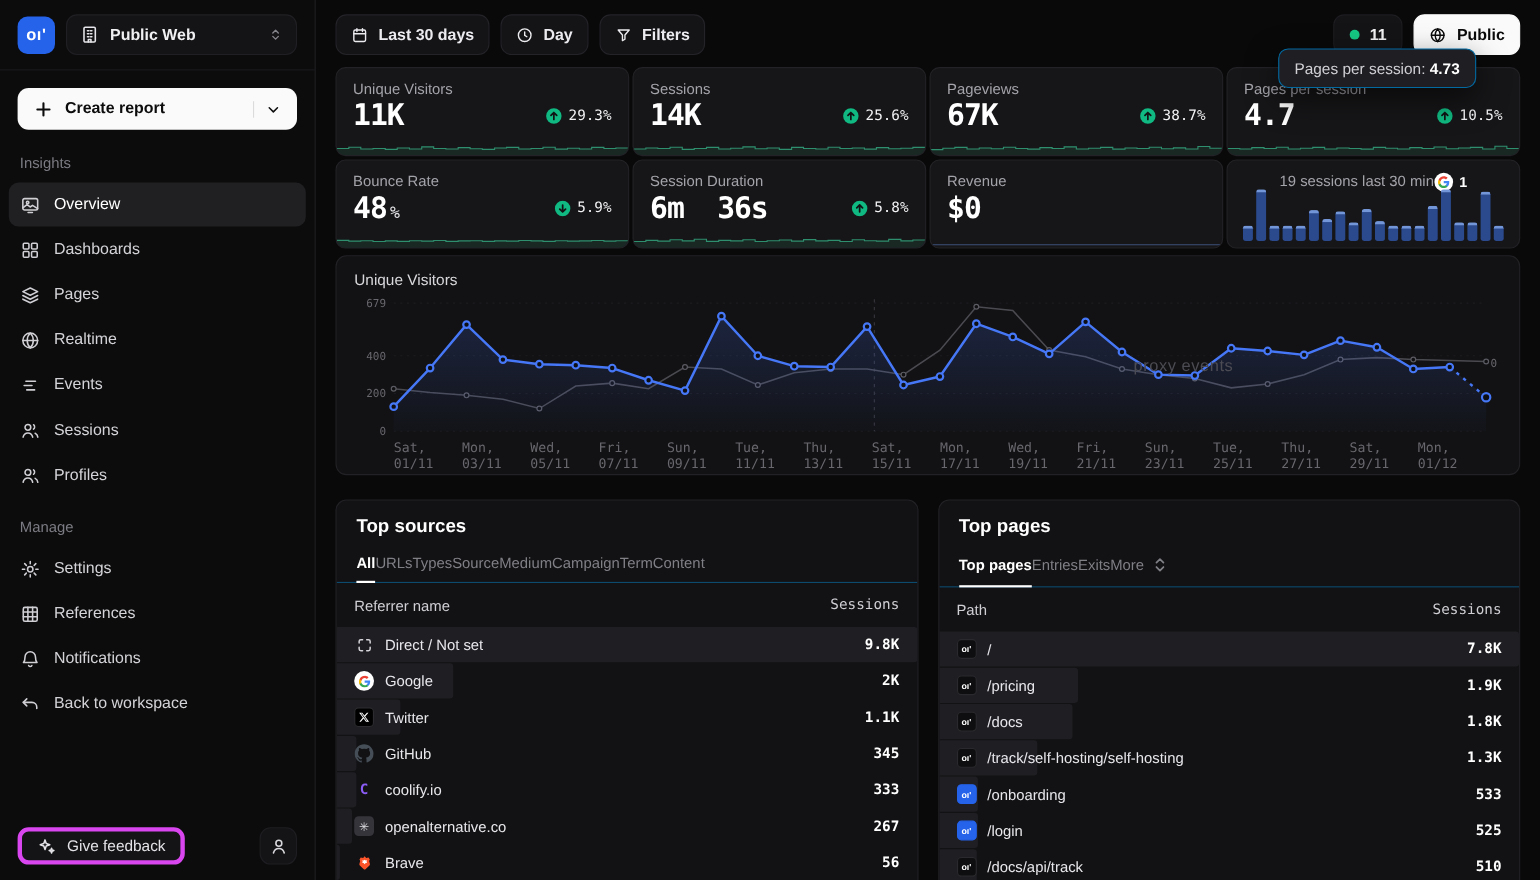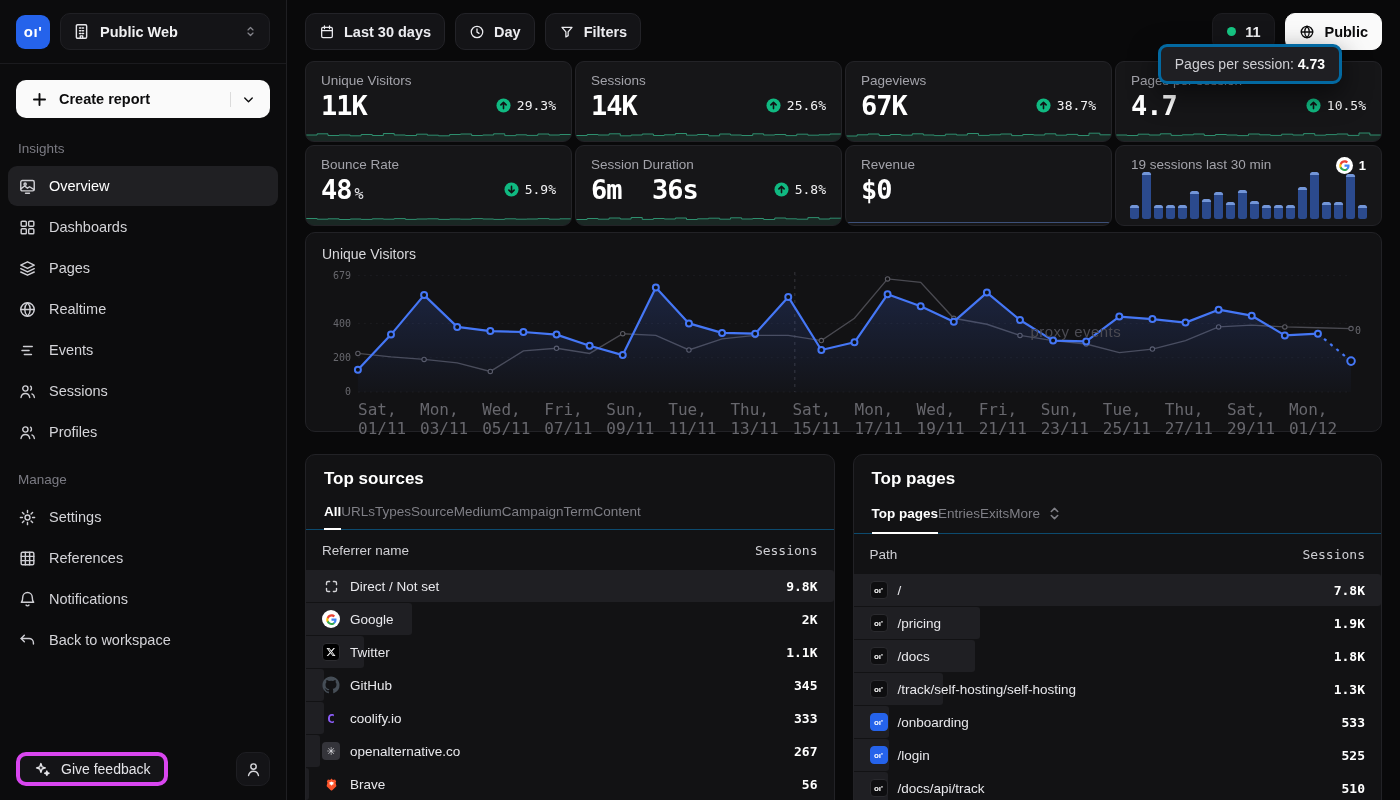--- a/index.html
+++ b/index.html
@@ -38,55 +38,55 @@
   .topbar{display:flex;align-items:center;gap:10px;padding:13px 0 11px}
   .tb-btn{display:flex;align-items:center;gap:9px;background:#141417;border:1px solid #232328;border-radius:10px;
     height:37px;padding:0 13px;color:#ececf0;font-size:14.5px;font-weight:bold;cursor:pointer;
     font-family:"Liberation Sans",sans-serif}
   .tb-btn svg{width:16px;height:16px}
   .tb-right{margin-left:auto;display:flex;gap:10px;align-items:center}
   .live-badge{display:flex;align-items:center;gap:9px;background:#141417;border:1px solid #1d1d21;
     border-radius:10px;height:37px;padding:0 14px;font-weight:bold;font-size:14.5px;cursor:pointer;color:#f2f2f4}
   .dot{width:9px;height:9px;border-radius:50%;background:#16c784;flex:none}
   .public-btn{background:#fafafa;color:#0b0b0c;border-color:#fafafa}
-  .tooltip{position:absolute;top:44px;right:58px;background:#1f1f23;border:3px solid #0369a1;border-radius:9px;
+  .tooltip{position:absolute;top:44px;right:58px;background:#1f1f23;border:1px solid #0369a1;border-radius:9px;
     padding:9px 14px;font-size:14px;color:#cfcfd4;box-shadow:0 10px 28px rgba(0,0,0,.55);z-index:50;white-space:nowrap}
   .tooltip b{color:#fff}
 
   
   .stats-grid{display:grid;grid-template-columns:repeat(4,1fr);gap:3px}
   .stat-card{position:relative;background:#161618;border:1px solid #232327;border-radius:9px;height:81px;
     padding:11px 15px 0;overflow:hidden}
   .stat-label{color:#a3a3aa;font-size:13.5px}
   .stat-row{display:flex;align-items:flex-end;justify-content:space-between;margin-top:2px}
   .stat-value{font-family:"DejaVu Sans Mono",monospace;font-weight:bold;font-size:27px;letter-spacing:-1px;
     line-height:1.15;color:#fff;white-space:pre}
   .stat-unit{font-size:15px;font-weight:normal;letter-spacing:0;color:#e4e4e8;margin-left:3px}
   .stat-change{display:flex;align-items:center;gap:6px;font-family:"DejaVu Sans Mono",monospace;font-size:13px;
     color:#f2f2f4;margin-bottom:8px}
   .chg-icn{display:flex}
   .chg-icn svg{width:15px;height:15px}
   .chg-icn.down svg{transform:rotate(180deg)}
   .spark{position:absolute;left:0;right:0;bottom:-1px;width:100%;height:16px;display:block}
-  .live-head{display:flex;align-items:flex-start;justify-content:space-between;color:#a3a3aa;font-size:13.5px}
+  .live-head{display:flex;align-items:flex-start;justify-content:center;color:#a3a3aa;font-size:13.5px}
   .live-src{display:flex;align-items:center;gap:6px;color:#fff;font-weight:bold;font-size:13px}
   .gdot{width:17px;height:17px;border-radius:50%;background:#fff;display:flex;align-items:center;justify-content:center}
   .live-bars{position:absolute;left:14px;right:14px;bottom:6px;height:48px;display:flex;align-items:flex-end;
     justify-content:space-between}
   .lbar{width:9px;background:#2b4a8d;border-radius:2.5px;border-top:3px solid #7396d8}
 
   
   .chart-card{margin-top:6px;background:#121214;border:1px solid #222226;border-radius:10px;
     padding:13px 16px 6px;height:200px;position:relative}
   .chart-title{font-size:14px;color:#d8d8dc}
   #bigChart{width:100%;height:132px;display:block;margin-top:4px}
   .ax{font-family:"DejaVu Sans Mono",monospace;font-size:10px;fill:#67676d}
   .wm{font-size:15px;fill:#4b4b53;text-anchor:middle;letter-spacing:.5px}
   .xlabels{display:flex;padding:2px 14px 0 36px;
-    font-family:"DejaVu Sans Mono",monospace;font-size:16px;color:#67676d}
+    font-family:"DejaVu Sans Mono",monospace;font-size:12px;color:#67676d}
 
   
   .tables-row{display:grid;grid-template-columns:1fr 1fr;gap:18px;margin-top:22px}
   .table-card{background:#121214;border:1px solid #222226;border-radius:10px;height:480px;overflow:hidden;
     padding-top:14px}
   .t-title{font-size:17px;font-weight:bold;color:#fff;padding:0 18px}
   .tabs{display:flex;padding:0 18px;border-bottom:1px solid #0c4a6e;margin-top:8px}
   .tab{padding:7px 0 10px;font-size:13.5px;color:#7f7f86;cursor:pointer;position:relative;display:flex;
     align-items:center;gap:5px}
   .tab.active{color:#fff;font-weight:bold}

